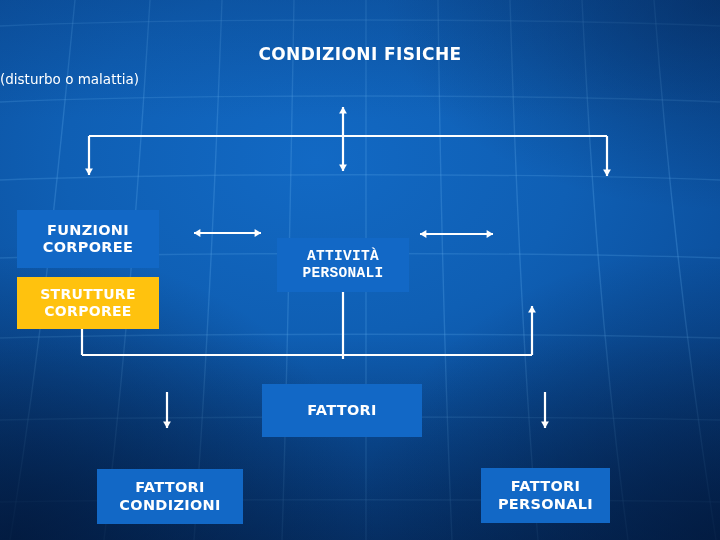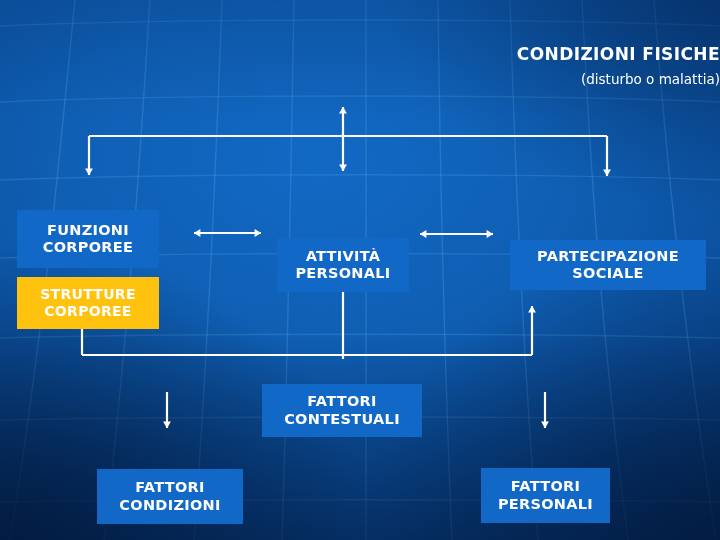--- a/index.html
+++ b/index.html
@@ -51,31 +51,31 @@
     margin-top: 24px;
   }
   .node .ln { display: block; white-space: nowrap; }
   .node-blue { background: #1268c6; color: #ffffff; }
   .node-yellow { background: #ffc20e; color: #ffffff; }
   
   #title-main {
     position: absolute;
     left: 0; top: 44px;
     width: 720px;
-    text-align: right;
+    text-align: center;
     color: #ffffff;
     font-size: 17px;
     font-weight: bold;
     letter-spacing: 0.4px;
   }
   #title-sub {
     position: absolute;
     left: 0; top: 71px;
     width: 720px;
-    text-align: right;
+    text-align: left;
     color: #ffffff;
     font-size: 13.5px;
     font-weight: normal;
   }
   
   #connectors {
     position: absolute;
     left: 0; top: 0;
     width: 720px; height: 540px;
     pointer-events: none;
@@ -164,33 +164,28 @@
   <div class="node node-blue" id="n-funzioni" style="left:17px; top:186px; width:142px; height:58px; font-size:14.5px;">
     <span class="ln">FUNZIONI</span>
     <span class="ln">CORPOREE</span>
   </div>
 
   <div class="node node-yellow" id="n-strutture" style="left:17px; top:253px; width:142px; height:52px; font-size:14px;">
     <span class="ln">STRUTTURE</span>
     <span class="ln">CORPOREE</span>
   </div>
 
-  <div class="node node-blue" id="n-attivita" style="left:277px; top:214px; width:132px; height:54px; font-size:14.5px;">
+  <div class="node node-blue" id="n-attivita" style="left:277px; top:214px; width:132px; height:54px; font-size:14.5px;font-family:Liberation Mono, monospace;">
     <span class="ln">ATTIVITÀ</span>
     <span class="ln">PERSONALI</span>
   </div>
 
-  <div class="node node-blue" id="n-partecipazione" style="left:510px; top:216px; width:196px; height:50px; font-size:14.5px;">
-    <span class="ln">PARTECIPAZIONE</span>
-    <span class="ln">SOCIALE</span>
-  </div>
 
   <div class="node node-blue" id="n-contestuali" style="left:262px; top:360px; width:160px; height:53px; font-size:14.5px;">
     <span class="ln">FATTORI</span>
-    <span class="ln">CONTESTUALI</span>
   </div>
 
   <div class="node node-blue" id="n-ambientali" style="left:97px; top:445px; width:146px; height:55px; font-size:14.5px;">
     <span class="ln">FATTORI</span>
     <span class="ln">CONDIZIONI</span>
   </div>
 
   <div class="node node-blue" id="n-personali" style="left:481px; top:444px; width:129px; height:55px; font-size:14.5px;">
     <span class="ln">FATTORI</span>
     <span class="ln">PERSONALI</span>

